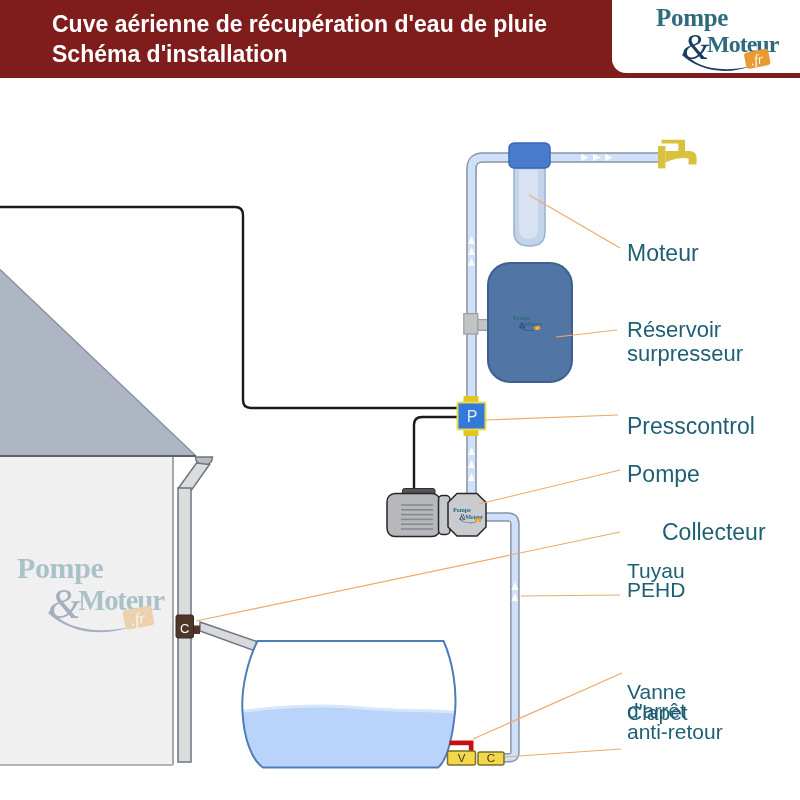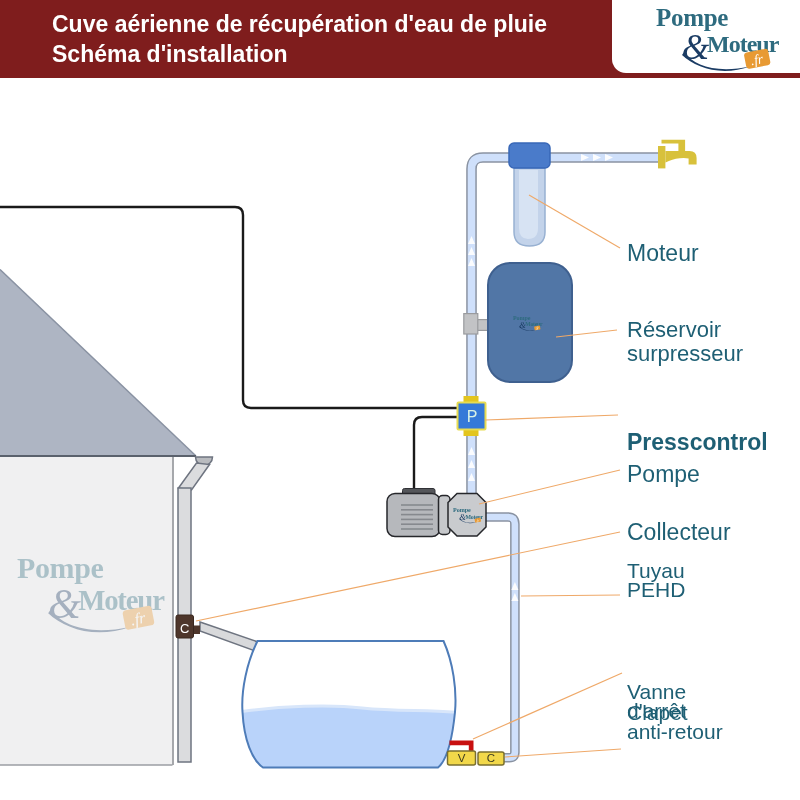--- a/index.html
+++ b/index.html
@@ -147,18 +147,18 @@
 </svg>
 
 <svg id="mainlogo" width="200" height="100" viewBox="0 0 200 100" style="left:630px;top:0px;">
   <g transform="translate(26,9)">
       <use href="#logo"></use>
     </g>
 </svg>
 
 <div class="label" style="top:243px;">Moteur</div>
 <div class="label" style="top:318px;line-height:24px;font-size:22px;">Réservoir<br>surpresseur</div>
-<div class="label" style="top:432px;font-weight:bold;">Presscontrol</div>
+<div class="label" style="top:416px;">Presscontrol</div>
 <div class="label" style="top:463.5px;">Pompe</div>
-<div class="label" style="top:522px;">Collecteur</div>
+<div class="label" style="top:522px;margin-left:35px;">Collecteur</div>
 <div class="label" style="top:562px;line-height:18.5px;font-size:21px;">Tuyau<br>PEHD</div>
 <div class="label" style="top:683px;line-height:18.5px;font-size:21px;">Vanne<br>d'arrêt</div>
 <div class="label" style="top:704px;line-height:18.5px;font-size:21px;">Clapet<br>anti-retour</div>
 
 </body></html>

